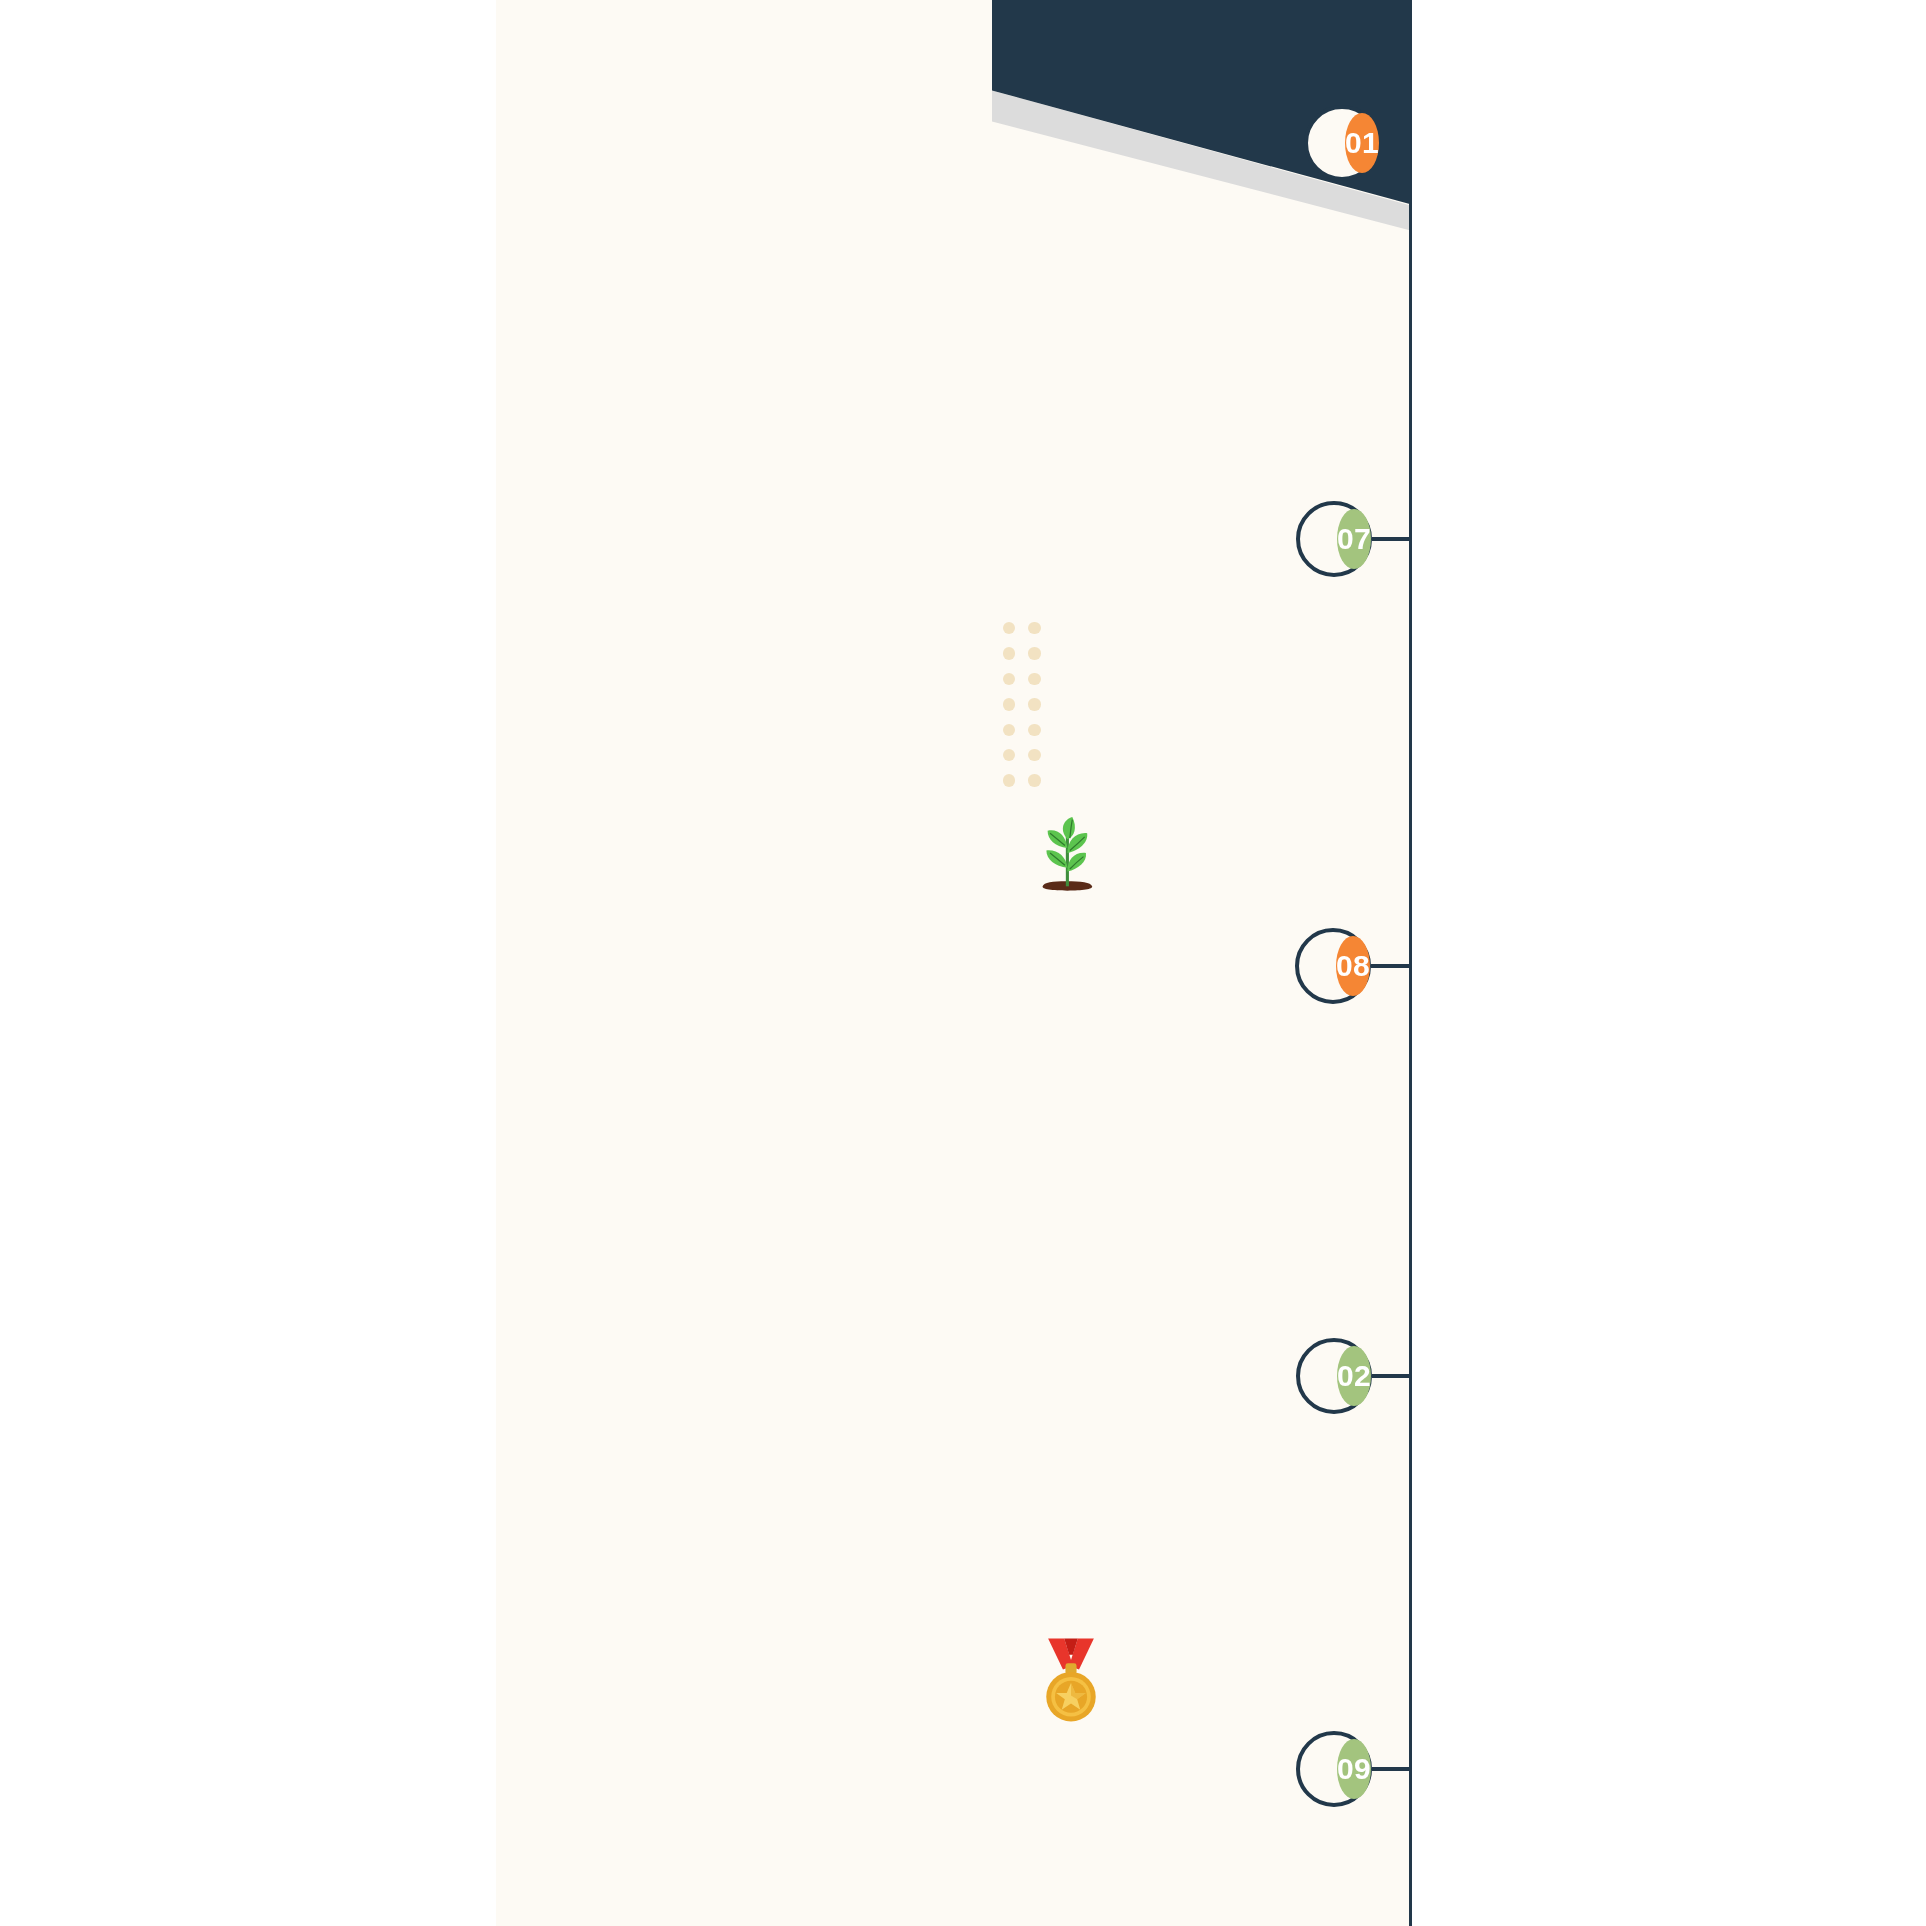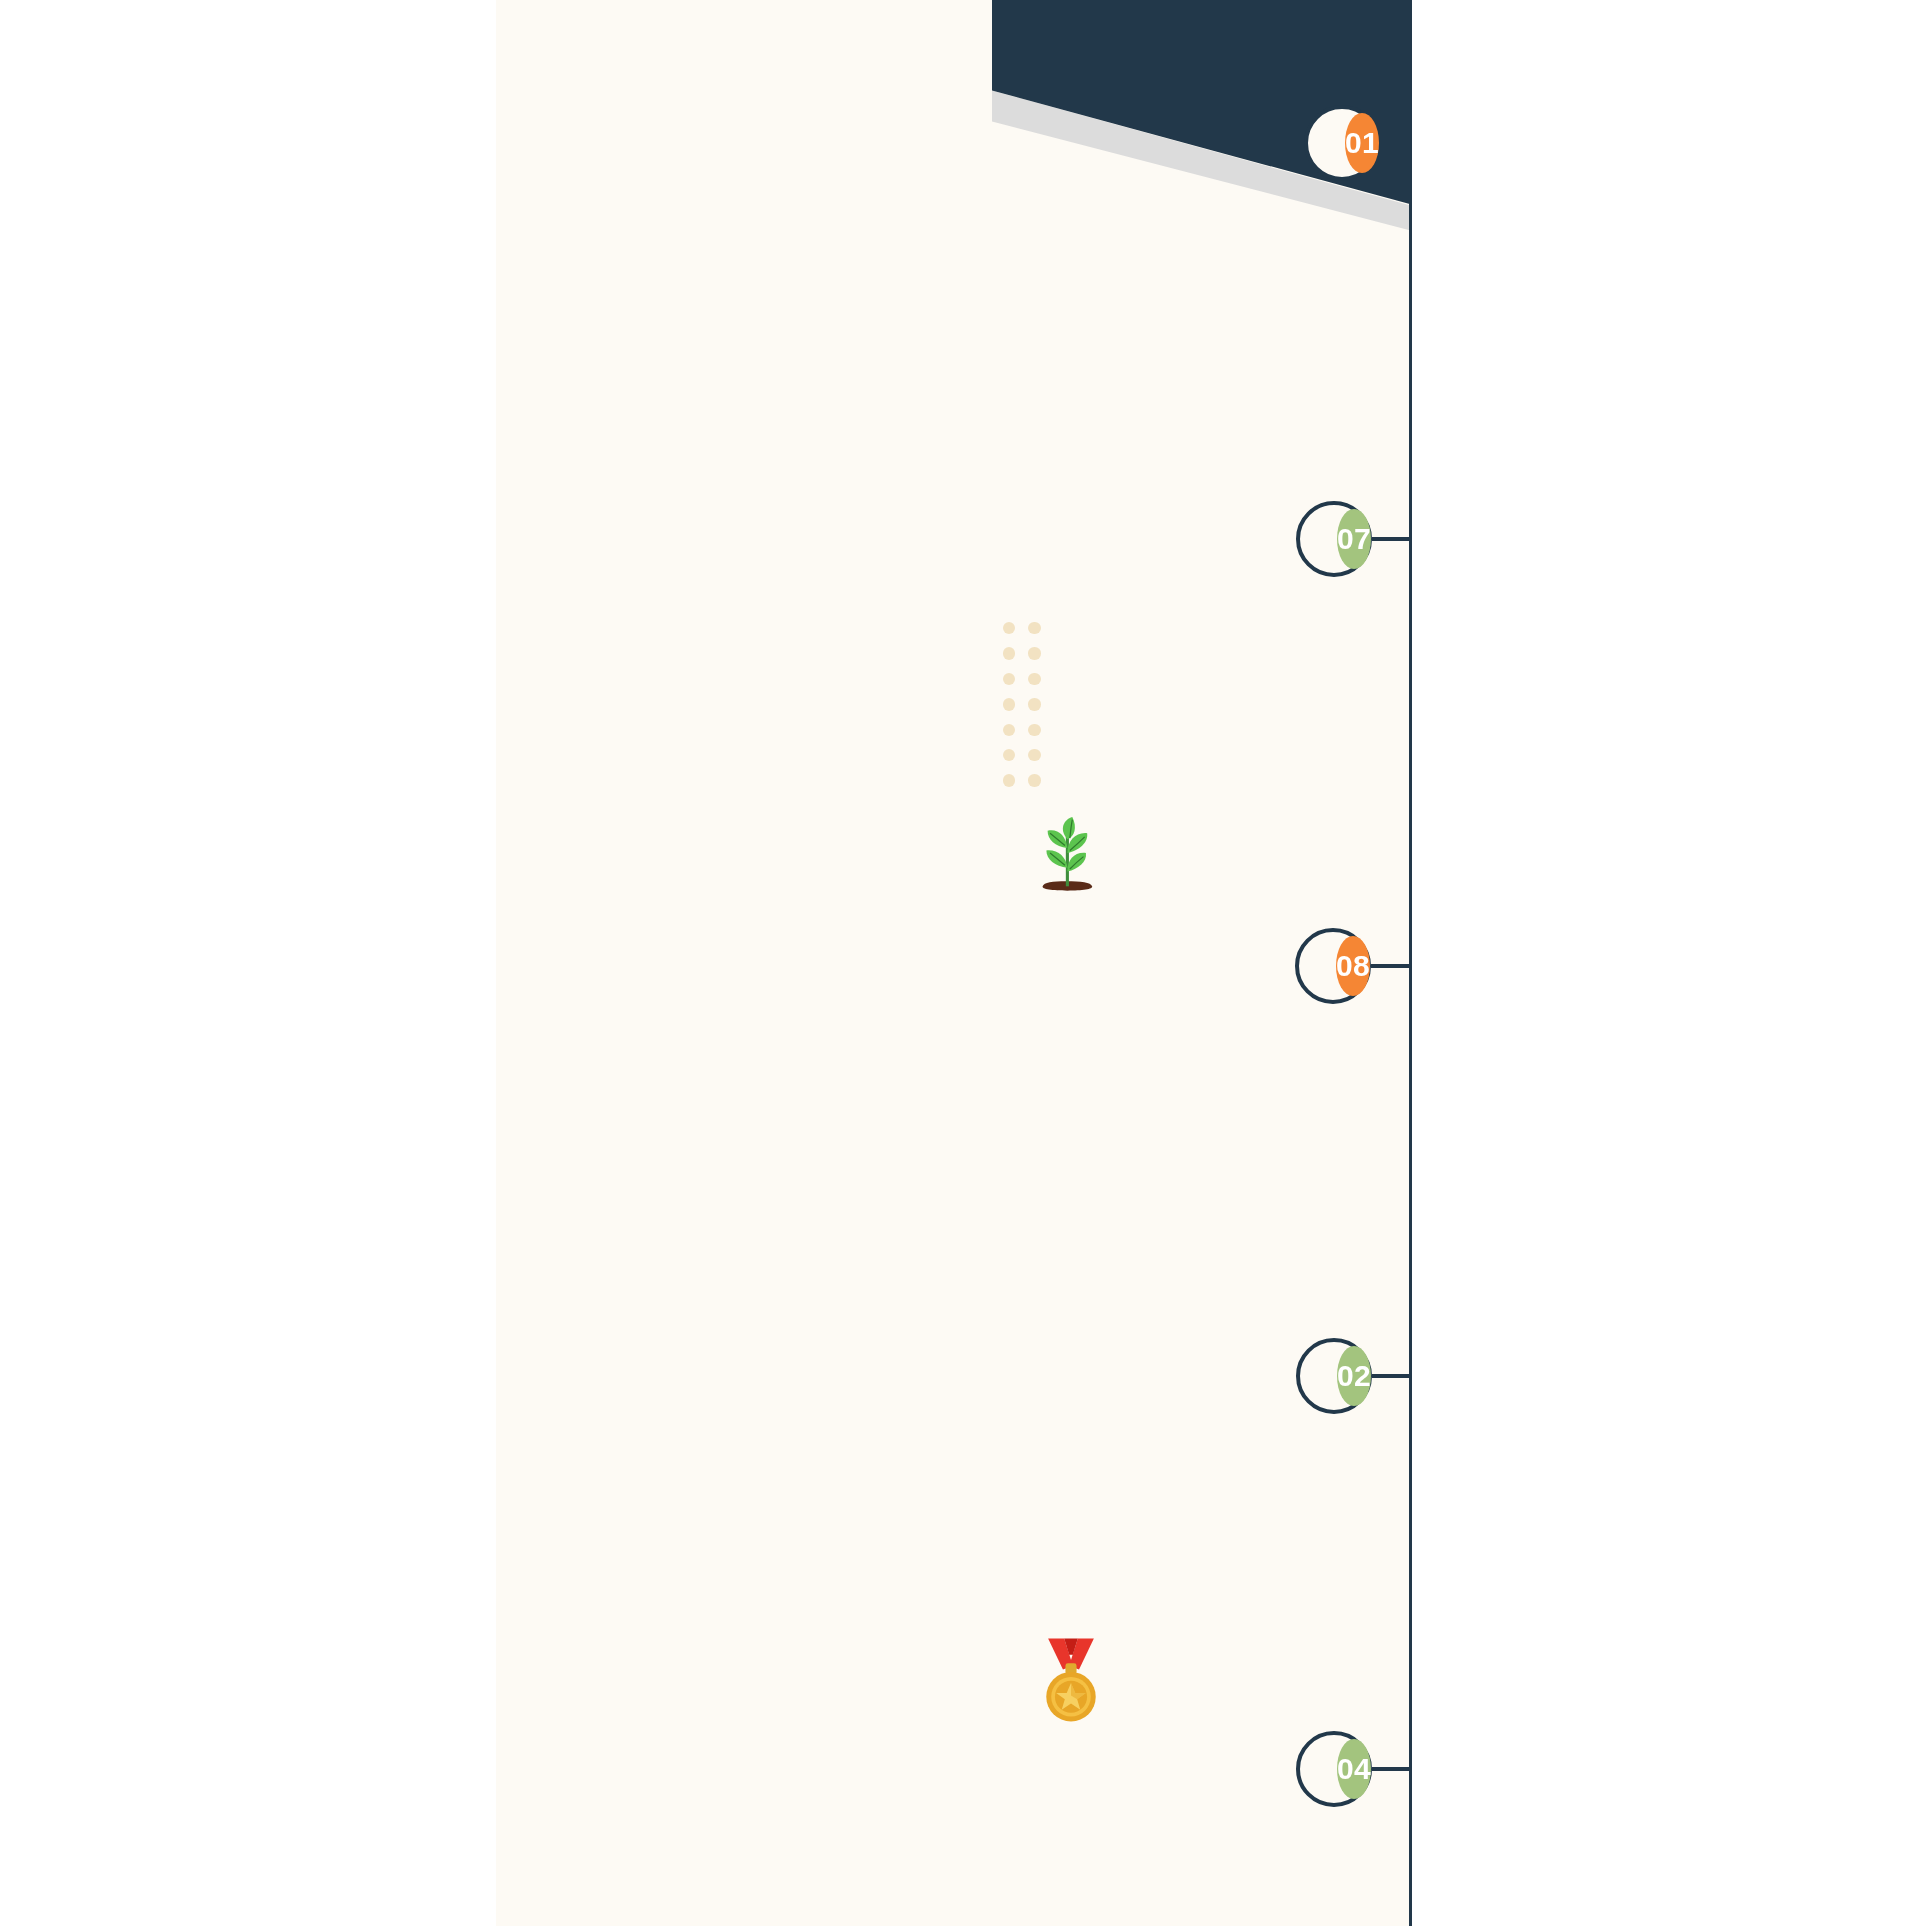--- a/index.html
+++ b/index.html
@@ -227,19 +227,19 @@
       
       
       
       
     </div>
 
     <div class="step" id="s9">
 
       <div class="connector"></div>
       <div class="badge">
-        <div class="inner" style="background:#A3C47E;color:#FFFFFF">04</div>
+        <div class="inner" style="background:#A3C47E;color:#FFFFFF">09</div>
       </div>
     </div>
 
   </div>
 </div>
 
 
 </body></html>

